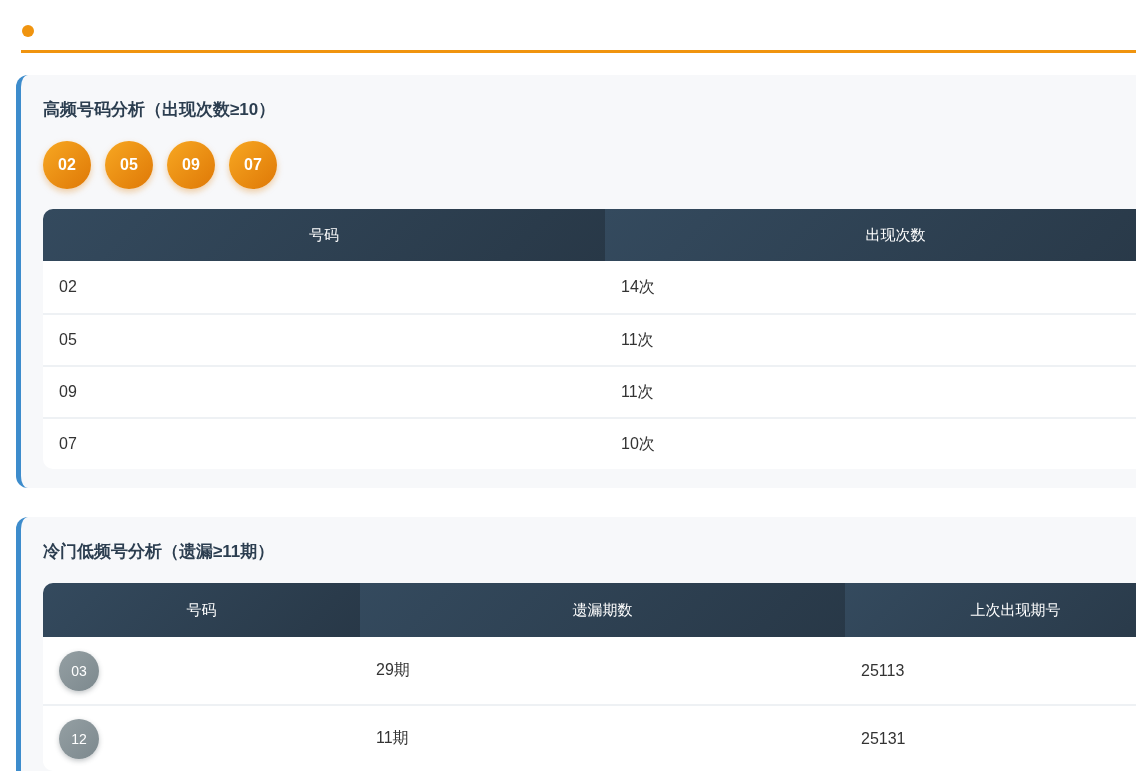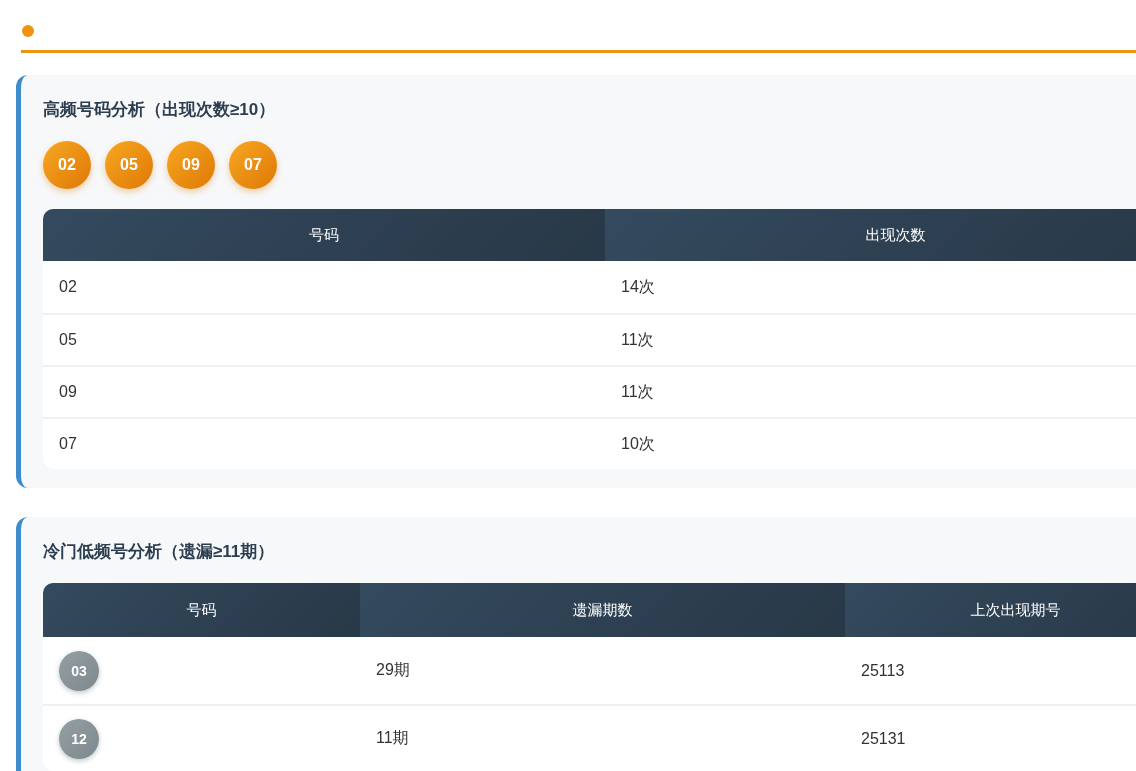--- a/index.html
+++ b/index.html
@@ -88,21 +88,21 @@
   }
   .data-table tbody tr + tr td { border-top: 2px solid #eef1f4; }
 
   .table-cold th { height: 54px; }
   .table-cold td { height: 67px; }
 
   
   .badge-gray {
     width: 40px; height: 40px; border-radius: 50%;
     background: linear-gradient(135deg, #929da1 10%, #7f8b90 90%);
-    color: #fff; font-size: 14px; font-weight: 700;
+    color: #fff; font-size: 14px; font-weight: 400;
     display: inline-flex; align-items: center; justify-content: center;
     box-shadow: 0 2px 5px rgba(60, 70, 75, 0.3);
   }
 </style>
 </head>
 <body>
 
 <div class="page">
 
   <div class="section-head">

